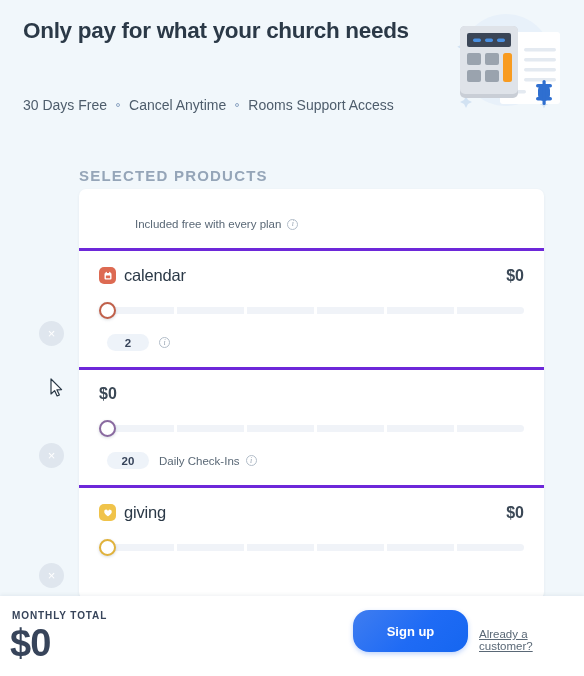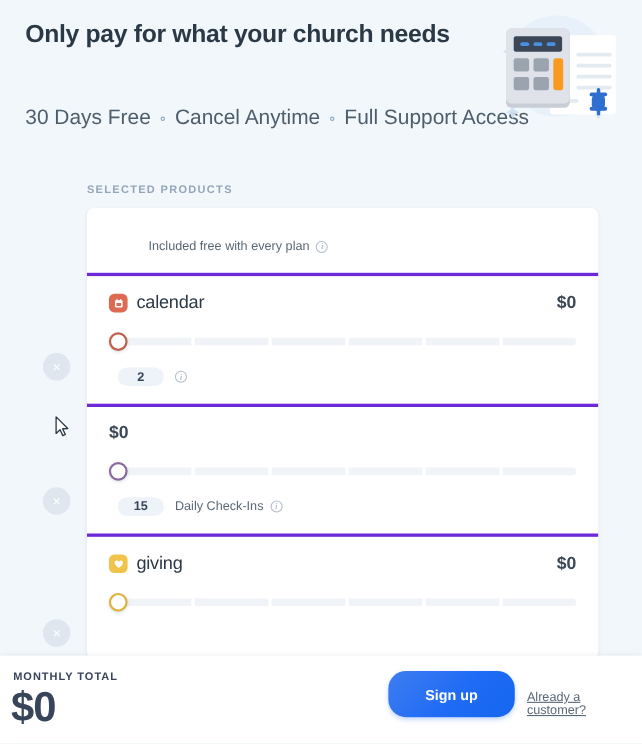--- a/index.html
+++ b/index.html
@@ -17,34 +17,34 @@
     position:absolute; left:23px; top:18px;
     font-size:22.5px; font-weight:bold; color:#2b3947;
     letter-spacing:-0.3px;
   }
   .hero-sub {
     position:absolute; left:23px; top:52px; width:390px;
     font-size:12.6px; line-height:20px; color:#4e5d6c;
   }
   .hero-bullets {
     position:absolute; left:23px; top:97px;
-    font-size:19px; color:#4e5d6c;
+    font-size:14px; color:#4e5d6c;
     display:flex; align-items:center; gap:9px;
   }
   .bullet-dot {
     width:4px; height:4px; border-radius:50%;
     border:1px solid #8fa6c4; background:transparent;
     display:inline-block;
   }
   .hero-art { position:absolute; right:16px; top:8px; width:120px; height:115px; }
 
   
   .section-label {
     position:absolute; left:79px; top:167px;
-    font-size:10px; font-weight:bold; letter-spacing:1.2px;
+    font-size:15px; font-weight:bold; letter-spacing:1.2px;
     color:#95a5b8;
   }
 
   
   .card {
     position:absolute; left:79px; top:189px;
     width:465px; height:410px;
     background:#ffffff; border-radius:7px;
     box-shadow:0 1px 3px rgba(40,60,90,0.07);
     overflow:hidden;
@@ -142,21 +142,21 @@
 
 <div class="page">
 
   <div class="hero">
     <div class="hero-title">Only pay for what your church needs</div>
     <div class="hero-bullets">
       <span>30 Days Free</span>
       <span class="bullet-dot"></span>
       <span>Cancel Anytime</span>
       <span class="bullet-dot"></span>
-      <span>Full Support Access</span>
+      <span>Rooms Support Access</span>
     </div>
 
     <div class="hero-art">
       <svg width="120" height="115" viewBox="0 0 120 115">
         <circle cx="58" cy="52" r="46" fill="#e8f1fa"></circle>
         <g fill="#cfe0f2" opacity="0.9">
           <path d="M104 28 l2.5 5 5 2.5 -5 2.5 -2.5 5 -2.5 -5 -5 -2.5 5 -2.5z"></path>
           <path d="M18 88 l2 4 4 2 -4 2 -2 4 -2 -4 -4 -2 4 -2z"></path>
           <path d="M14 34 l1.6 3.2 3.2 1.6 -3.2 1.6 -1.6 3.2 -1.6 -3.2 -3.2 -1.6 3.2 -1.6z"></path>
           <path d="M96 92 l1.4 2.8 2.8 1.4 -2.8 1.4 -1.4 2.8 -1.4 -2.8 -2.8 -1.4 2.8 -1.4z"></path>
@@ -252,21 +252,21 @@
           <span class="seg"></span>
           <span class="seg"></span>
           <span class="seg"></span>
           <span class="seg"></span>
           <span class="seg"></span>
         </div>
         <span class="thumb" style="border-color:#8a6aa0;"></span>
       </div>
 
       <div class="meter-row" style="margin-top:13px; padding-left:8px;">
-        <span class="meter-badge">15</span>
+        <span class="meter-badge">20</span>
         <span class="meter-label">
           <span>Daily Check-Ins</span>
           <span class="info-i">i</span>
         </span>
       </div>
     </div>
 
     <div class="prod-row" style="padding-top:15px; padding-bottom:16px;">
       <div class="prod-head">
         <div class="prod-name-wrap">

